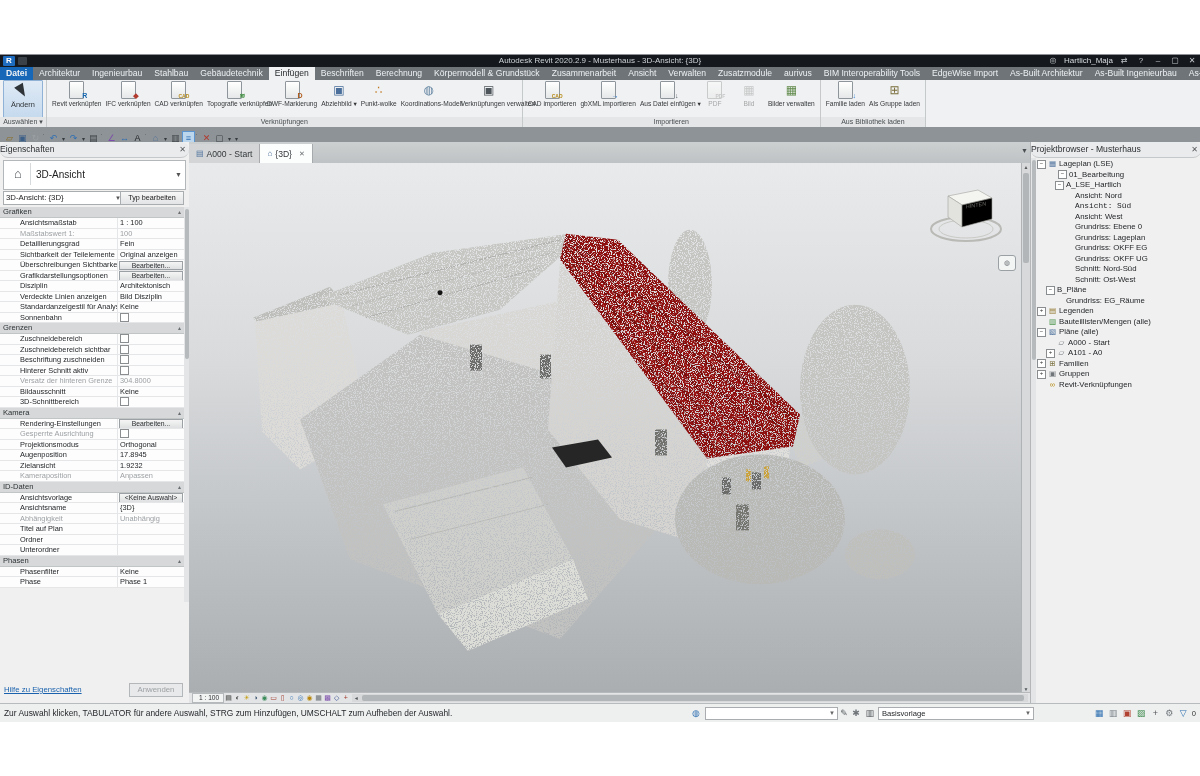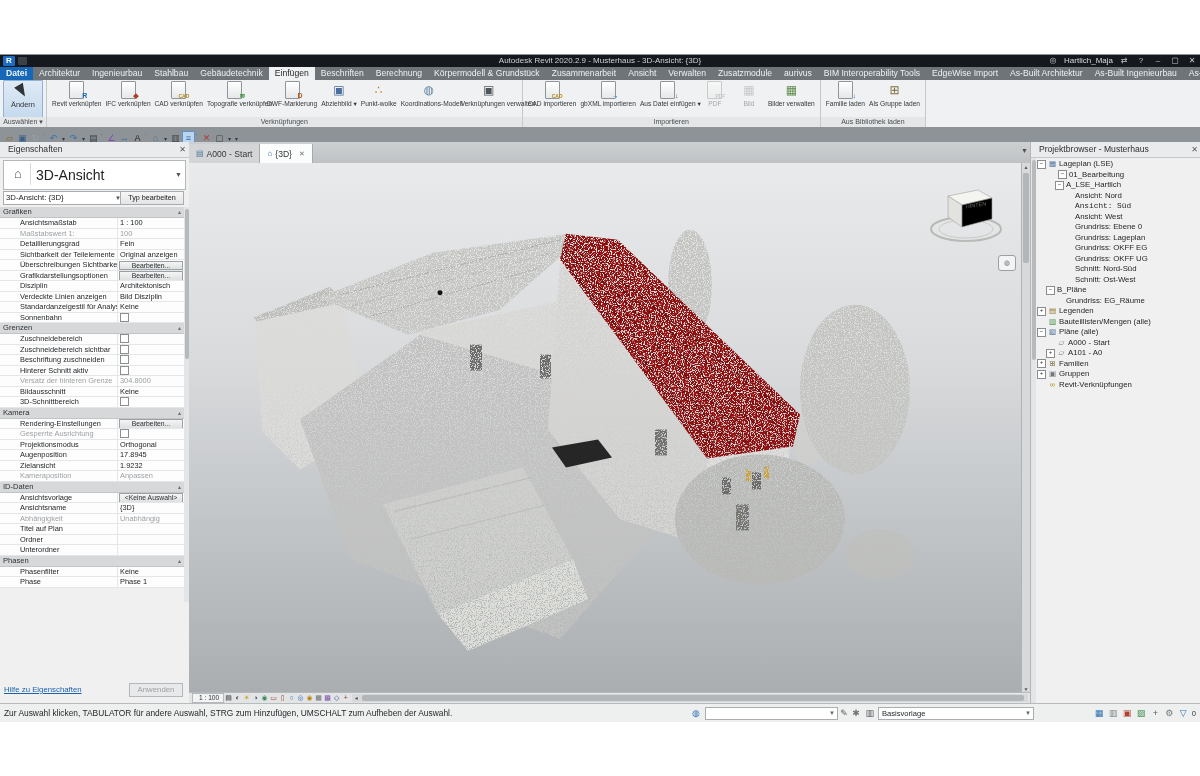--- a/index.html
+++ b/index.html
@@ -39,28 +39,28 @@
 
   
   .qat{position:absolute;left:0;top:72px;width:100%;height:15px;background:#8e9397;white-space:nowrap;padding-left:3px;box-sizing:border-box;}
   .qic{display:inline-block;width:13px;height:13px;margin:1px 0;text-align:center;font-size:9px;line-height:13px;color:#23272a;}
   .qic.hl{background:#bcd6ee;border:1px solid #5b94cf;box-sizing:border-box;}
   .qic.dd{width:7px;font-size:6px;color:#343a3e;}
   .qsep{display:inline-block;width:5px;color:#6c7175;font-size:9px;vertical-align:top;line-height:15px;}
 
   
   .panel{position:absolute;top:87px;height:561px;background:#f0f0f0;}
-  .phead{height:15px;background:#e9ebec;border-bottom:1px solid #c5c8ca;font-size:8.6px;line-height:15px;padding:0 8px;color:#2c2f32;position:relative;}
+  .phead{height:15px;background:#e9ebec;border-bottom:1px solid #c5c8ca;font-size:8.6px;line-height:15px;padding:0 0;color:#2c2f32;position:relative;border-radius:8px;}
   .phead .x{position:absolute;right:3px;top:0;font-size:8px;color:#55595c;}
 
   
   .props{left:0;width:189px;border-right:1px solid #b4b7b9;}
   .typesel{position:absolute;left:3px;top:18px;width:181px;height:28px;background:#fff;border:1px solid #b3b7ba;}
   .typesel .tic{position:absolute;left:2px;top:2px;width:24px;height:22px;border-right:1px solid #d7dadc;font-size:13px;text-align:center;line-height:22px;color:#4e5458;}
-  .typesel .tlab{position:absolute;left:32px;top:0;height:28px;line-height:28px;font-size:14px;color:#222;}
+  .typesel .tlab{position:absolute;left:32px;top:0;height:28px;line-height:28px;font-size:10px;color:#222;}
   .typesel .tdd{position:absolute;right:3px;top:0;height:28px;line-height:28px;font-size:7px;color:#555;}
   .selrow{position:absolute;left:3px;top:49px;width:181px;height:13px;font-size:7.8px;}
   .seldd{position:absolute;left:0;top:0;width:114px;height:12px;background:#fff;border:1px solid #a9adb0;line-height:12px;padding:0 2px;color:#222;}
   .seldd .dda{position:absolute;right:1px;top:0;font-size:6px;color:#555;}
   .typedit{position:absolute;right:0;top:0;width:62px;height:12px;border:1px solid #a9adb0;background:linear-gradient(#f7f7f7,#e3e4e5);line-height:12px;text-align:center;font-size:7.2px;color:#222;}
   .grid{position:absolute;left:0;top:65px;width:184px;}
   .psec{height:10px;background:#d6d8d9;border-bottom:1px solid #c2c5c6;font-size:7.6px;line-height:10px;padding:0 3px;color:#2e3235;position:relative;}
   .psec .pin{position:absolute;right:3px;top:0;font-size:6px;color:#6a6f73;}
   .prow{height:9.5px;border-bottom:1px solid #e4e6e7;font-size:7.4px;line-height:9.5px;display:flex;background:#fdfdfd;}
   .plab{width:97px;padding:0 0 0 20px;border-right:1px solid #e4e6e7;color:#232629;overflow:hidden;white-space:nowrap;}

